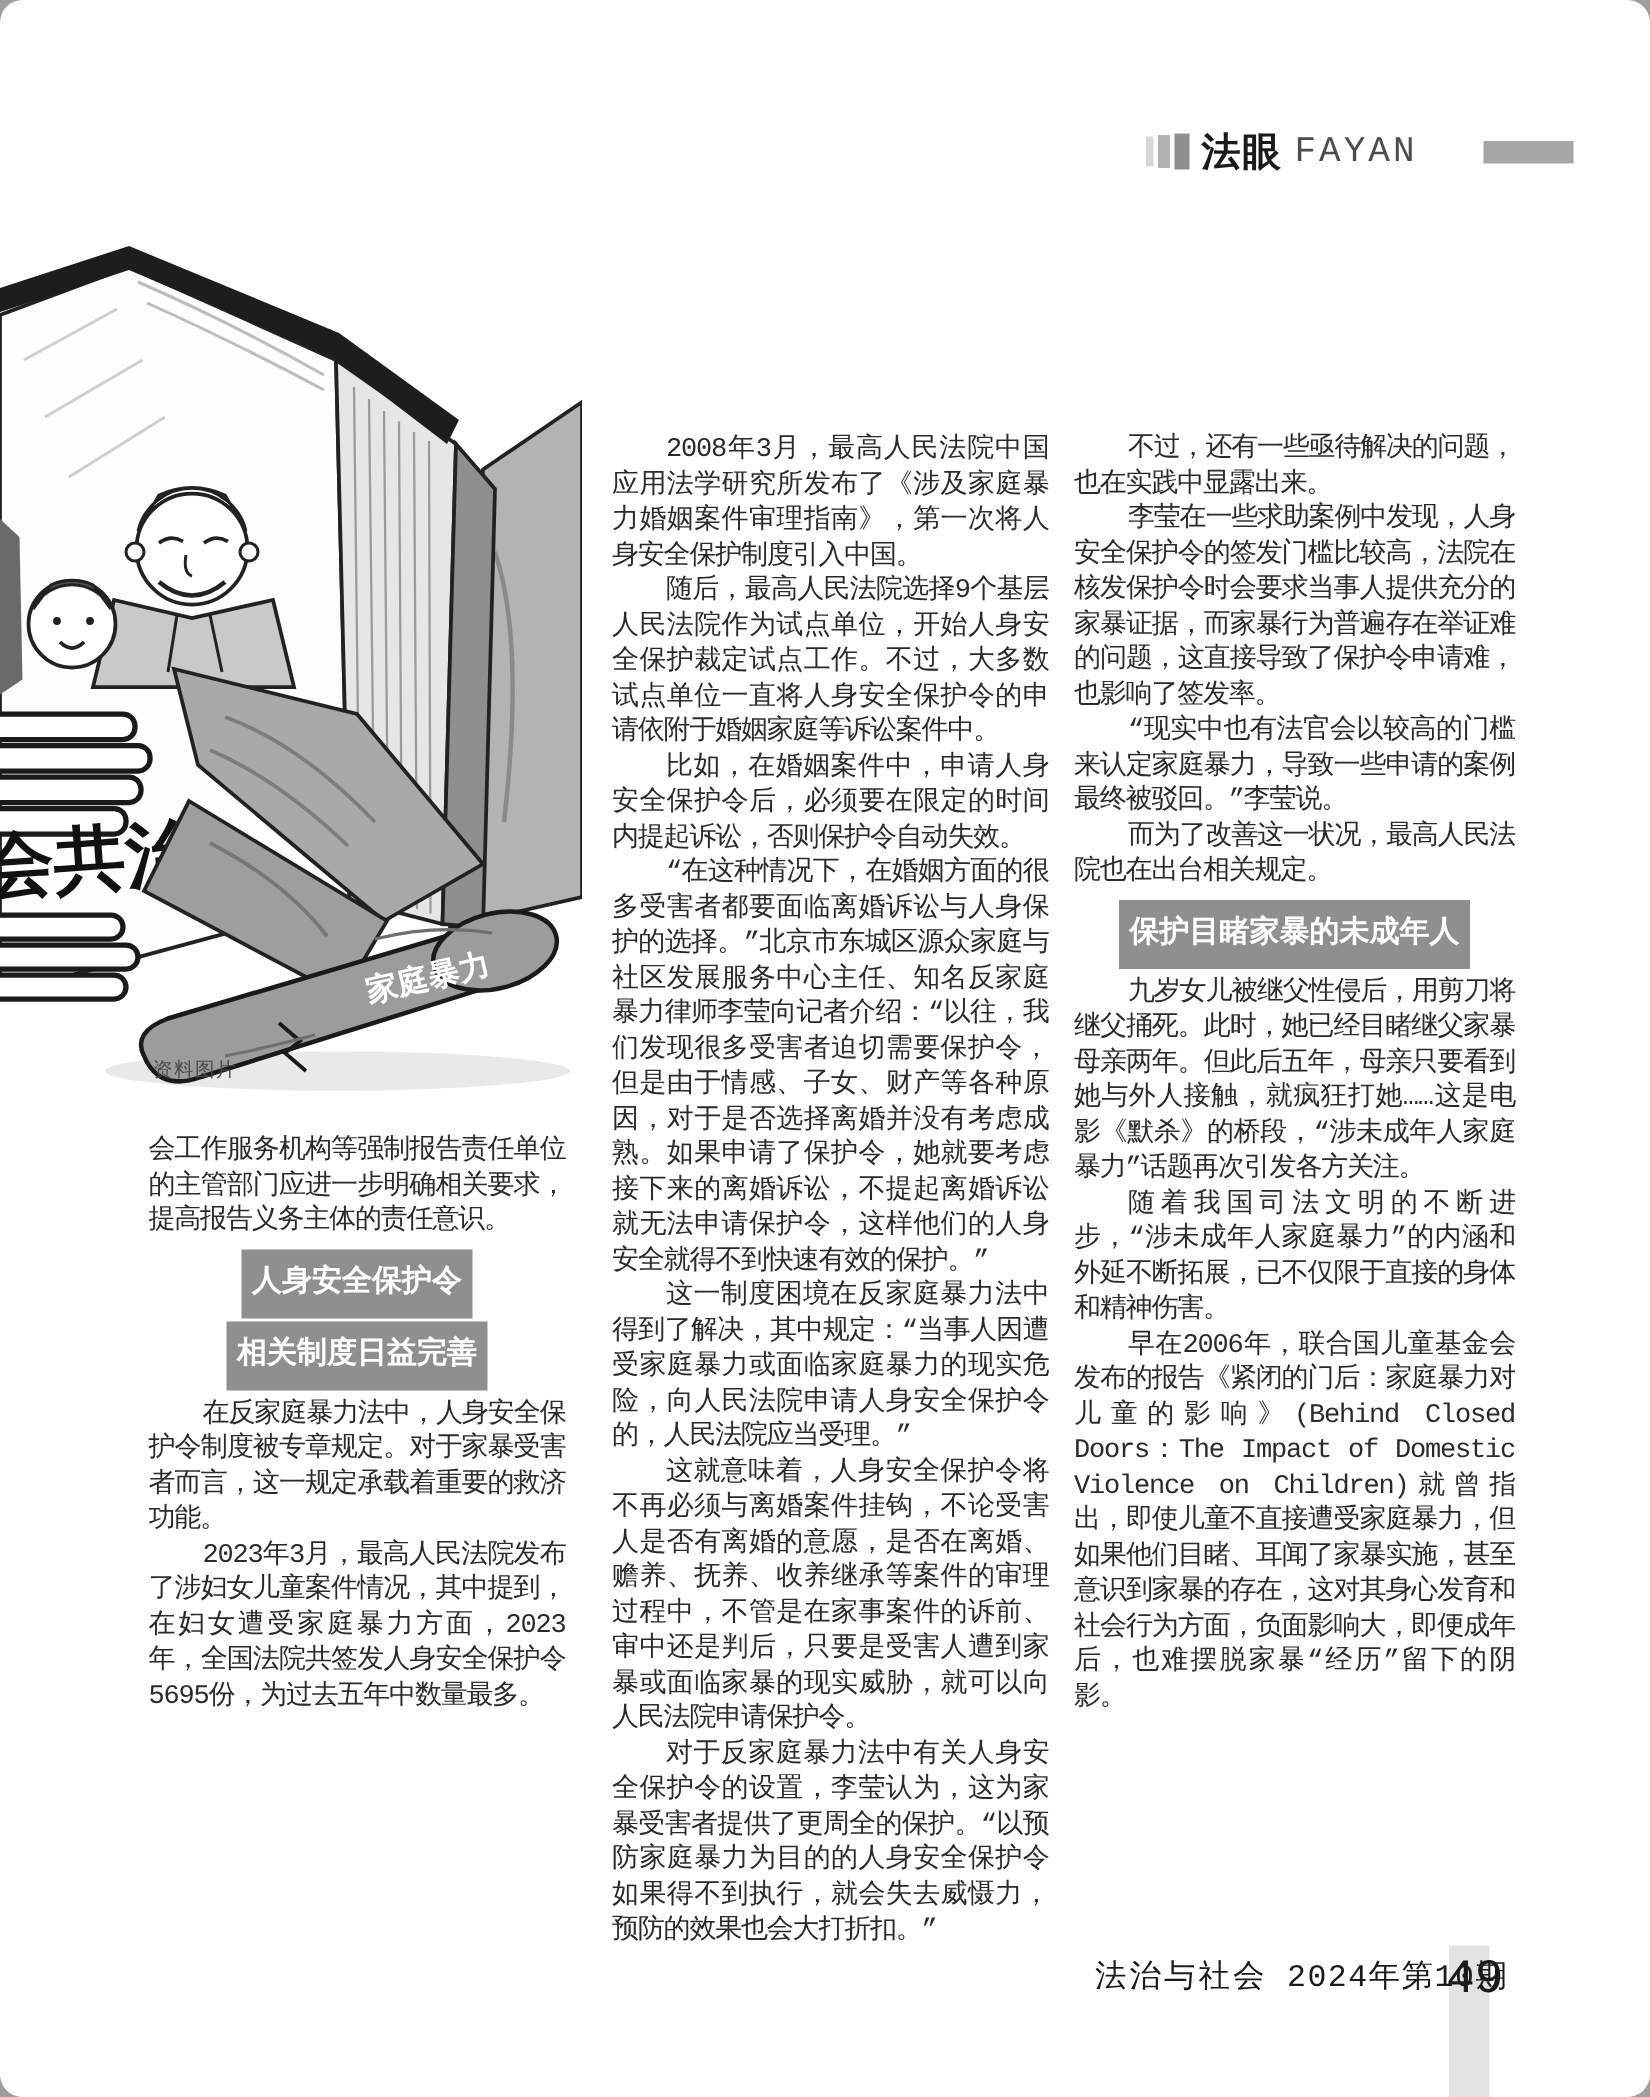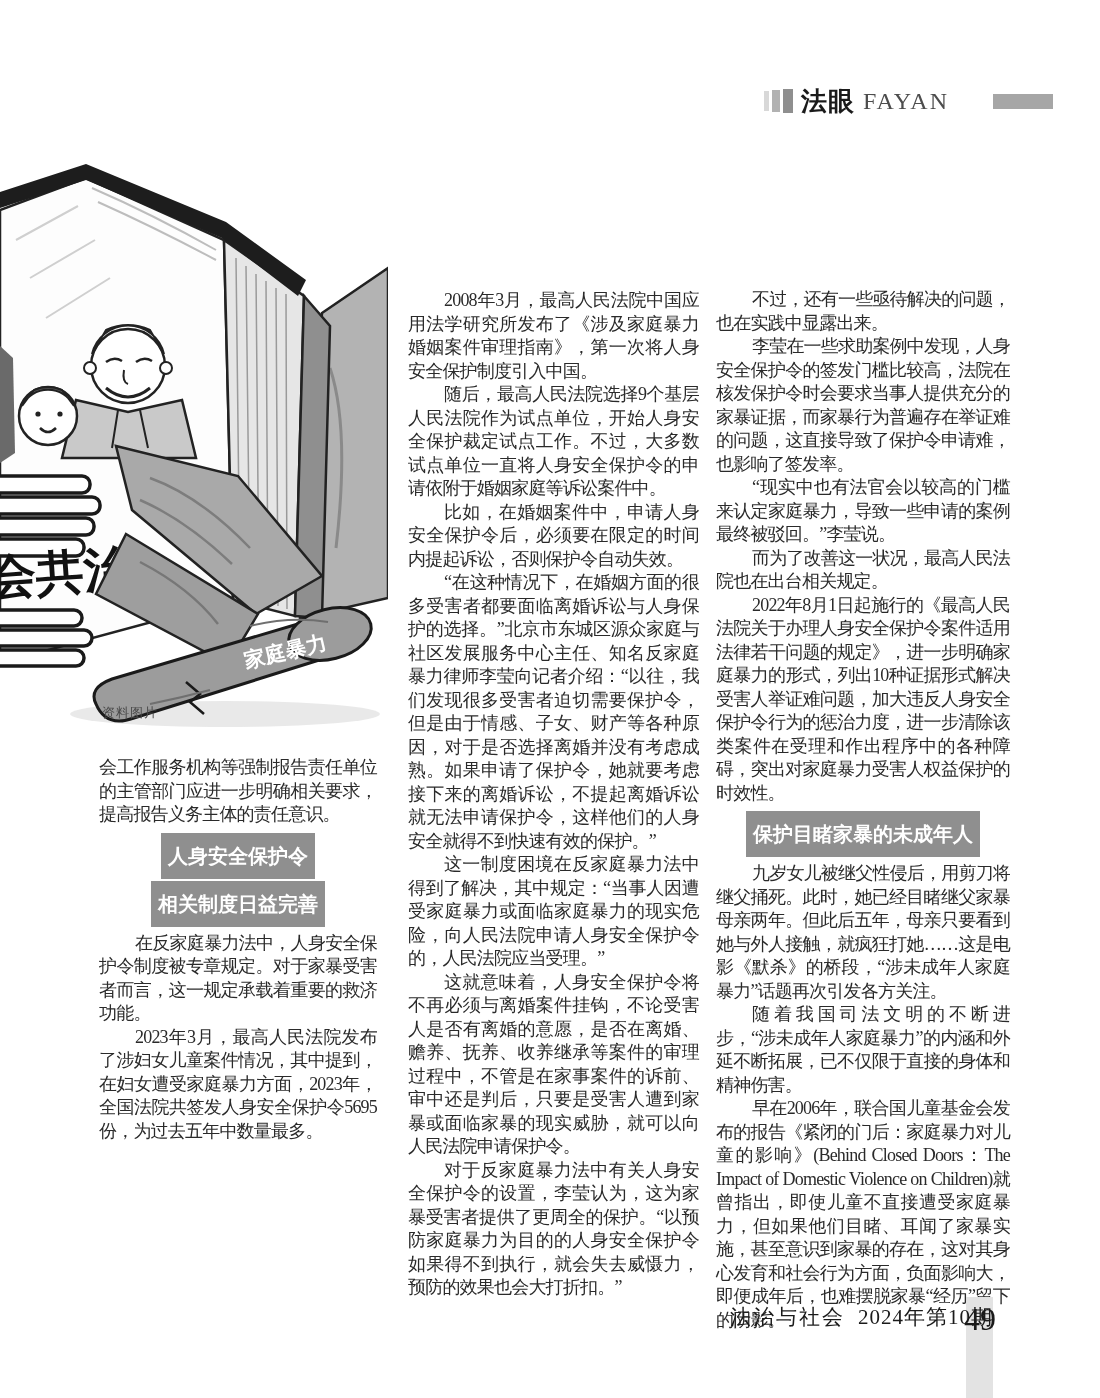--- a/index.html
+++ b/index.html
@@ -2,22 +2,23 @@
 <html><head>
 <meta charset="utf-8">
 <style>
   html,body{margin:0;padding:0;background:#9e9e9e;}
   .page{
     position:relative;
     width:1100px;height:1398px;
     background:#ffffff;
     margin:0 auto;
     overflow:hidden;
-    font-family:Liberation Serif, serif;
+    font-family:Liberation Mono, monospace;
     color:#2a2a2a;
+    border-radius:15px;
   }
   
   .hdr{position:absolute;top:86px;left:764px;height:30px;display:flex;align-items:center;}
   .hdr .bar{display:inline-block;margin-right:3px;}
   .hdr .bar1{width:5px;height:20px;background:#d8d8d8;}
   .hdr .bar2{width:8px;height:22px;background:#b2b2b2;}
   .hdr .bar3{width:10px;height:24px;background:#8f8f8f;margin-right:8px;}
   .hdr .sec-cn{font-size:26px;font-weight:bold;color:#1a1a1a;letter-spacing:1px;}
   .hdr .sec-en{font-size:24px;color:#4d4d4d;margin-left:8px;letter-spacing:2px;}
   .hdr .blk{display:inline-block;width:60px;height:15px;background:#a6a6a6;margin-left:44px;}
@@ -161,21 +162,20 @@
     <p class="ind">这一制度困境在反家庭暴力法中得到了解决，其中规定：“当事人因遭受家庭暴力或面临家庭暴力的现实危险，向人民法院申请人身安全保护令的，人民法院应当受理。”</p>
     <p class="ind">这就意味着，人身安全保护令将不再必须与离婚案件挂钩，不论受害人是否有离婚的意愿，是否在离婚、赡养、抚养、收养继承等案件的审理过程中，不管是在家事案件的诉前、审中还是判后，只要是受害人遭到家暴或面临家暴的现实威胁，就可以向人民法院申请保护令。</p>
     <p class="ind">对于反家庭暴力法中有关人身安全保护令的设置，李莹认为，这为家暴受害者提供了更周全的保护。“以预防家庭暴力为目的的人身安全保护令如果得不到执行，就会失去威慑力，预防的效果也会大打折扣。”</p>
   </section>
 
   <section class="col col-right">
     <p class="ind">不过，还有一些亟待解决的问题，也在实践中显露出来。</p>
     <p class="ind">李莹在一些求助案例中发现，人身安全保护令的签发门槛比较高，法院在核发保护令时会要求当事人提供充分的家暴证据，而家暴行为普遍存在举证难的问题，这直接导致了保护令申请难，也影响了签发率。</p>
     <p class="ind">“现实中也有法官会以较高的门槛来认定家庭暴力，导致一些申请的案例最终被驳回。”李莹说。</p>
     <p class="ind">而为了改善这一状况，最高人民法院也在出台相关规定。</p>
-    <p class="ind">2022年8月1日起施行的《最高人民法院关于办理人身安全保护令案件适用法律若干问题的规定》，进一步明确家庭暴力的形式，列出10种证据形式解决受害人举证难问题，加大违反人身安全保护令行为的惩治力度，进一步清除该类案件在受理和作出程序中的各种障碍，突出对家庭暴力受害人权益保护的时效性。</p>
     <h3 class="subhead">
       <span class="shl">保护目睹家暴的未成年人</span>
     </h3>
     <p class="ind">九岁女儿被继父性侵后，用剪刀将继父捅死。此时，她已经目睹继父家暴母亲两年。但此后五年，母亲只要看到她与外人接触，就疯狂打她……这是电影《默杀》的桥段，“涉未成年人家庭暴力”话题再次引发各方关注。</p>
     <p class="ind">随着我国司法文明的不断进步，“涉未成年人家庭暴力”的内涵和外延不断拓展，已不仅限于直接的身体和精神伤害。</p>
     <p class="ind">早在2006年，联合国儿童基金会发布的报告《紧闭的门后：家庭暴力对儿童的影响》(Behind Closed Doors：The Impact of Domestic Violence on Children)就曾指出，即使儿童不直接遭受家庭暴力，但如果他们目睹、耳闻了家暴实施，甚至意识到家暴的存在，这对其身心发育和社会行为方面，负面影响大，即便成年后，也难摆脱家暴“经历”留下的阴影。</p>
   </section>
 
   <div class="ftr">
     <span class="strip"></span>

